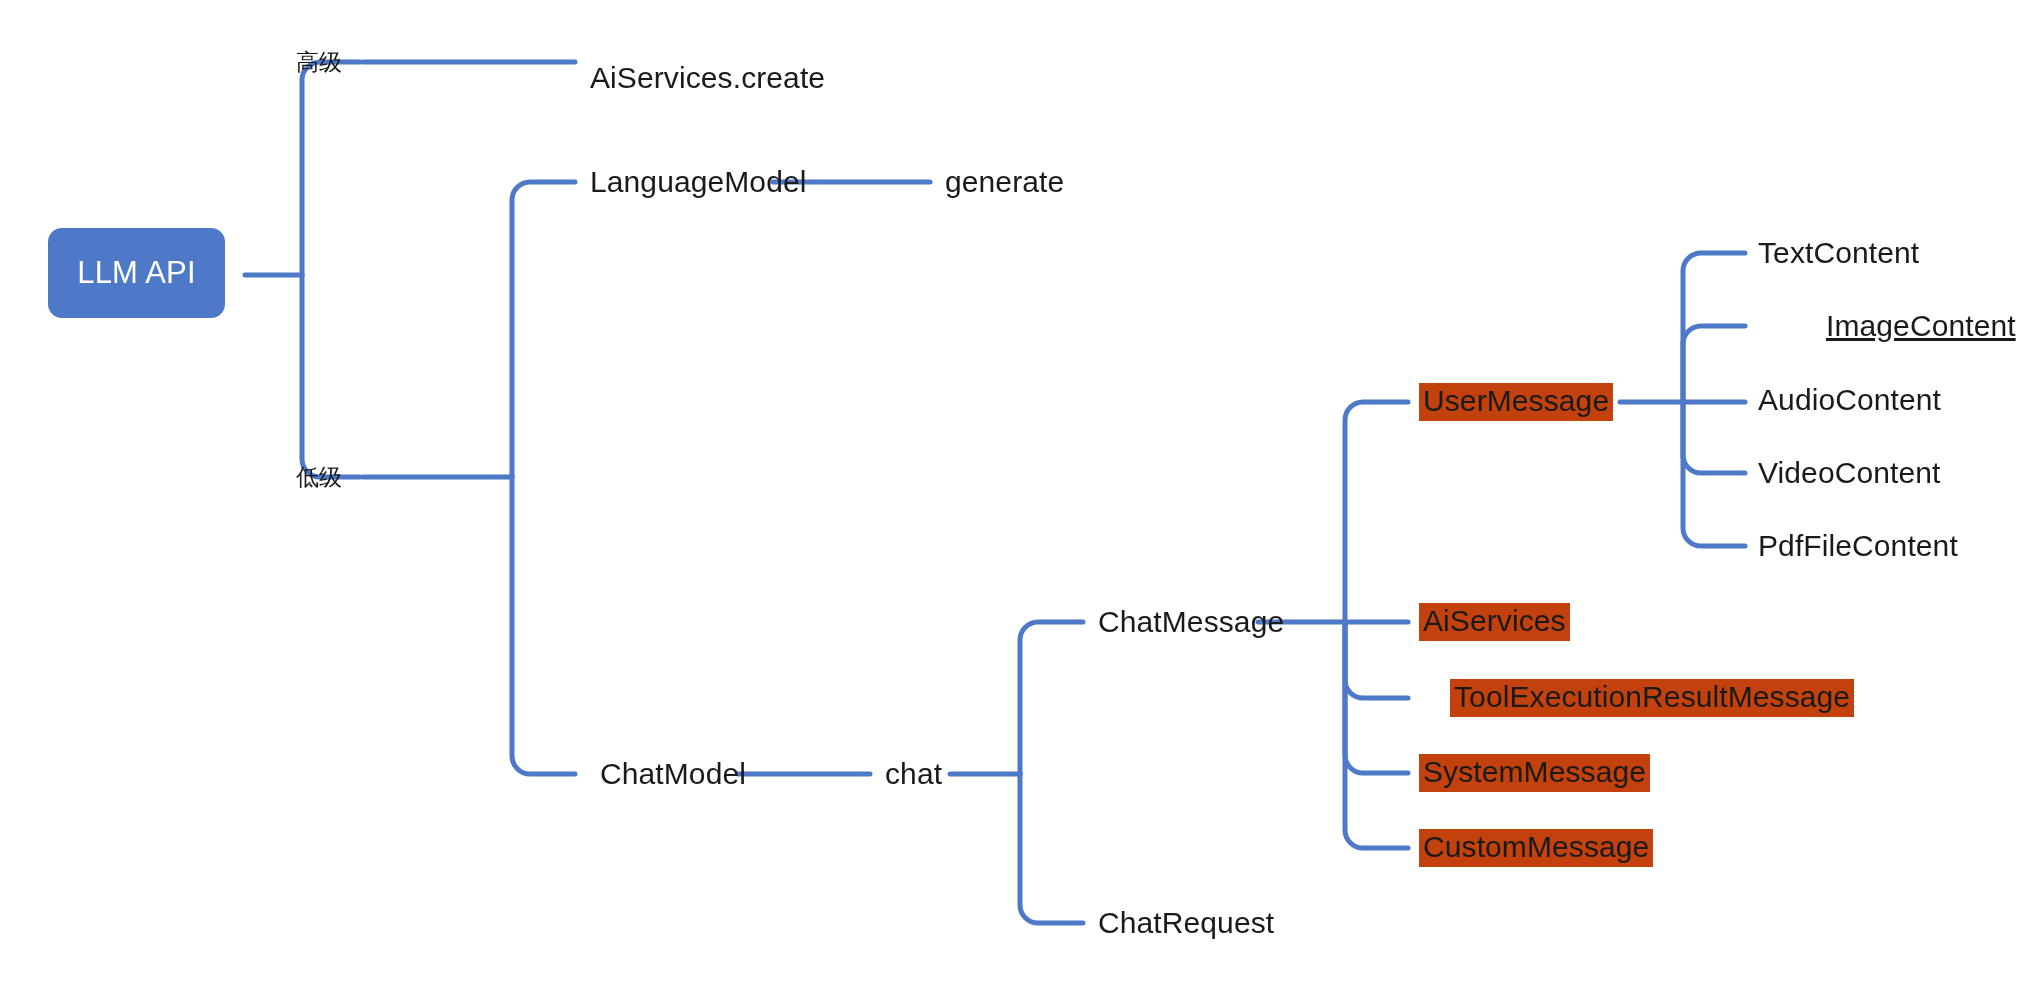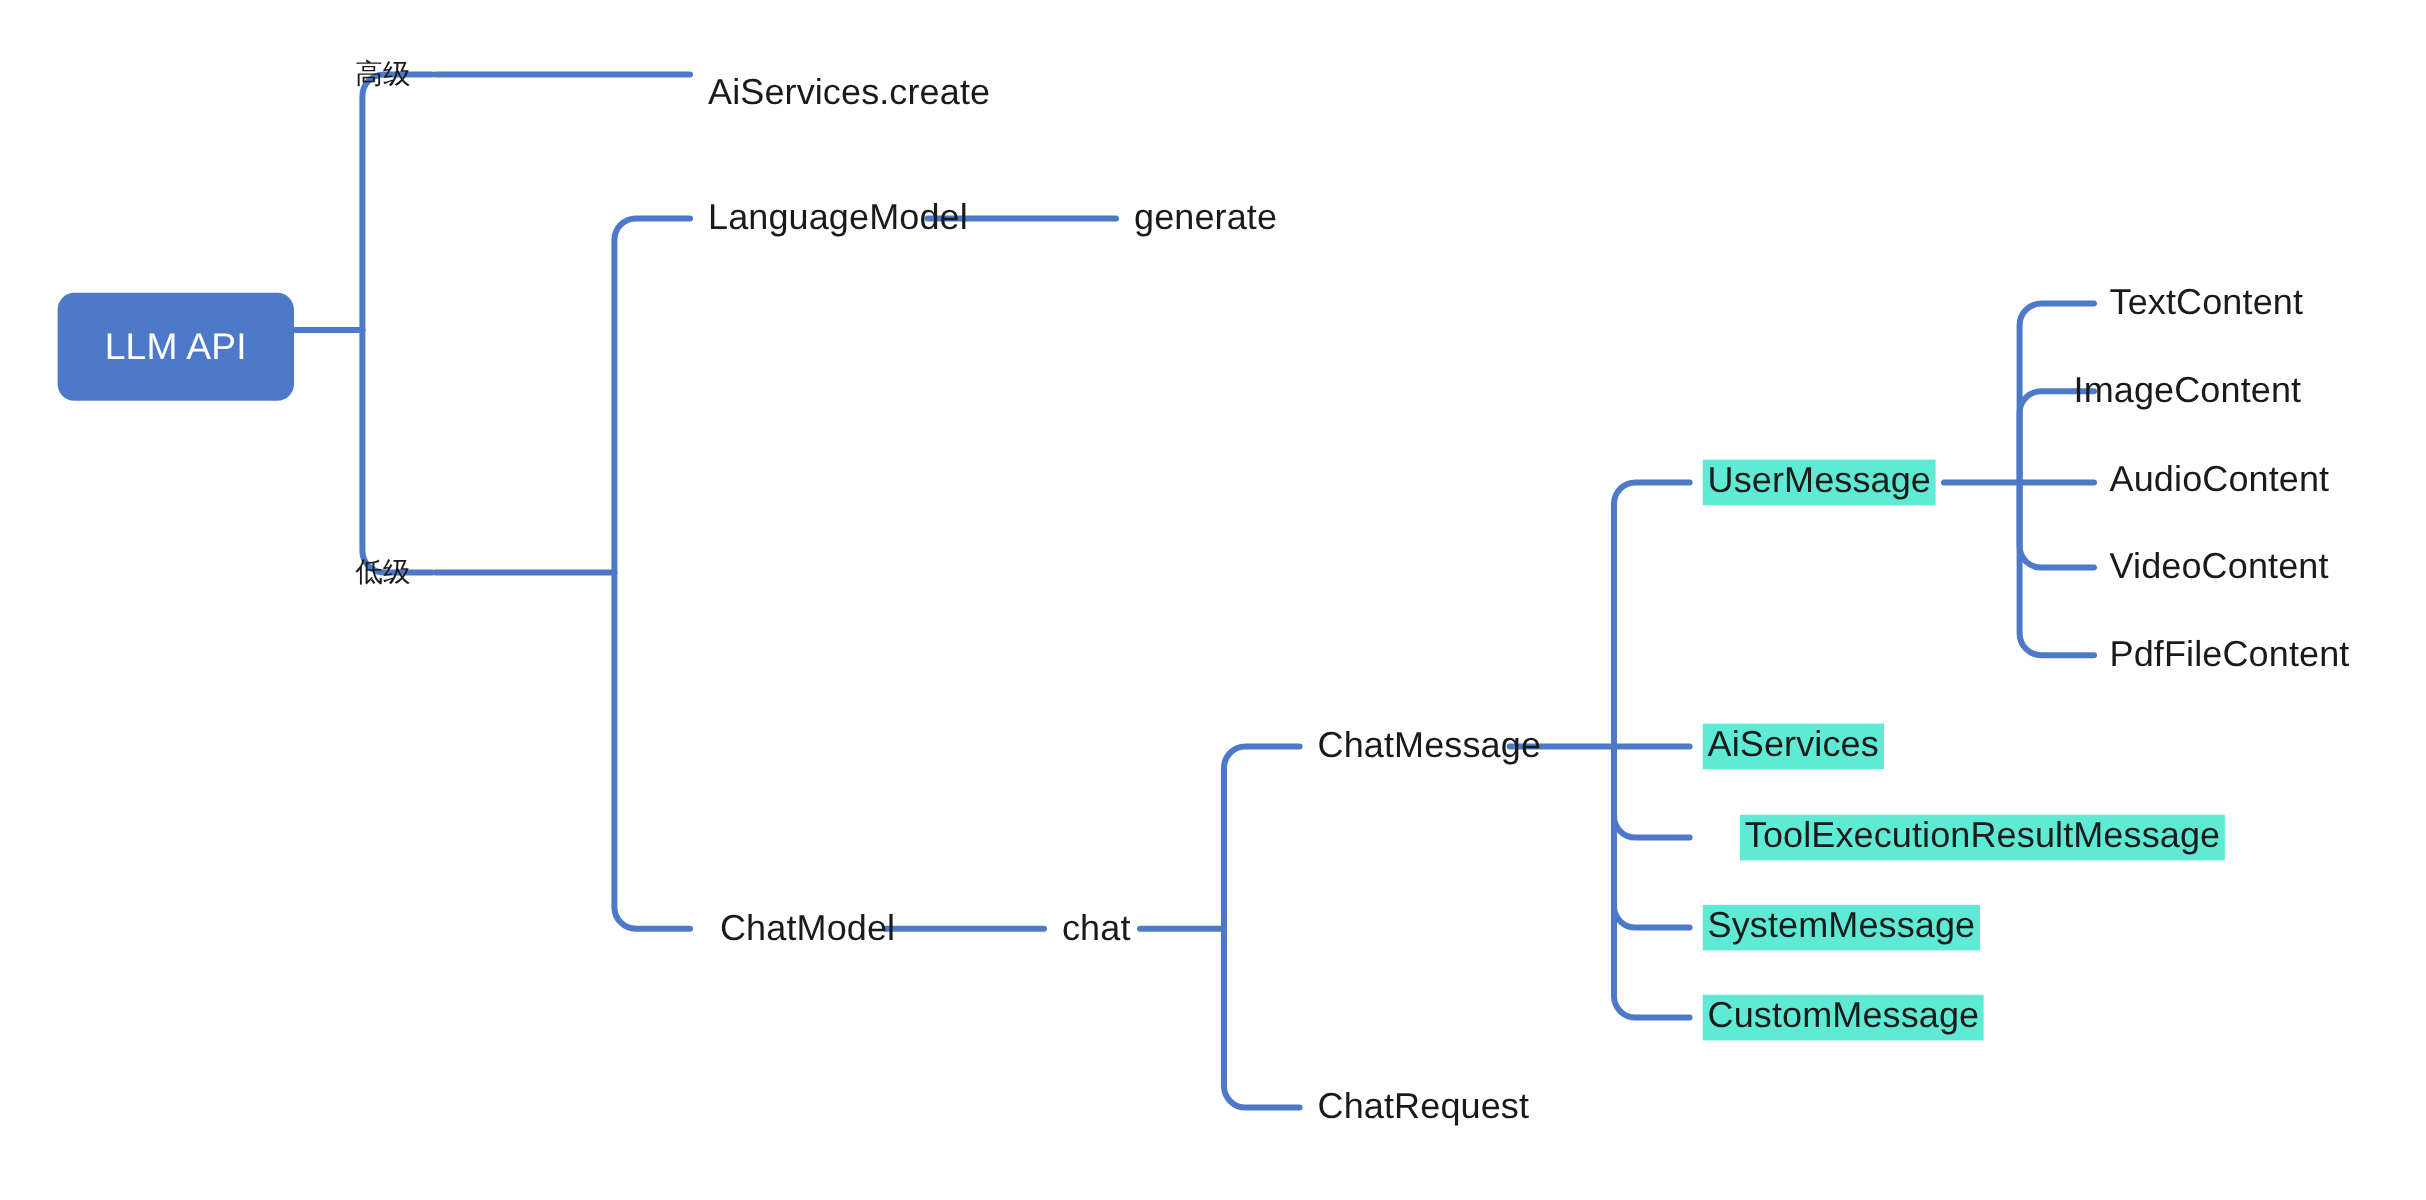--- a/index.html
+++ b/index.html
@@ -28,21 +28,21 @@
     position: absolute;
     white-space: nowrap;
     line-height: 1;
     color: #1a1a1a;
     font-size: 30px;
     font-weight: 400;
     transform: translateY(-50%);
     letter-spacing: 0.1px;
   }
   .node.hl {
-    background: #5eead4;
+    background: #c2410c;
     padding: 3px 4px 5px 4px;
     margin-left: -4px;
   }
   .node.cjk {
     font-size: 23px;
   }
   .root-box {
     position: absolute;
     background: #4e79c8;
     border-radius: 14px;
@@ -91,39 +91,39 @@
       <path d="M1620 402 H1683"></path>
       <path d="M1683 402 V271 a18 18 0 0 1 18 -18 H1745"></path>
       <path d="M1683 402 V344 a18 18 0 0 1 18 -18 H1745"></path>
       <path d="M1683 402 H1745"></path>
       <path d="M1683 402 V455 a18 18 0 0 0 18 18 H1745"></path>
       <path d="M1683 402 V528 a18 18 0 0 0 18 18 H1745"></path>
 
     </g>
   </svg>
 
-  <div class="root-box" id="root-node" style="left: 48px; top: 244px; width: 197px; height: 90px; background: rgb(78, 121, 200); color: rgb(255, 255, 255);">
+  <div class="root-box" id="root-node" style="left: 48px; top: 228px; width: 177px; height: 90px; background: rgb(78, 121, 200); color: rgb(255, 255, 255);">
     <span>LLM API</span>
   </div>
 
   <div id="labels">
       <div class="node cjk" style="left: 296px; top: 62px;">高级</div>
       <div class="node cjk" style="left: 296px; top: 477px;">低级</div>
       <div class="node" style="left: 590px; top: 78px;">AiServices.create</div>
       <div class="node" style="left: 590px; top: 182px;">LanguageModel</div>
       <div class="node" style="left: 945px; top: 182px;">generate</div>
       <div class="node" style="left: 590px; top: 774px; margin-left: 10px;">ChatModel</div>
       <div class="node" style="left: 885px; top: 774px;">chat</div>
       <div class="node" style="left: 1098px; top: 622px;">ChatMessage</div>
       <div class="node" style="left: 1098px; top: 923px;">ChatRequest</div>
       <div class="node hl" style="left: 1423px; top: 402px;">UserMessage</div>
       <div class="node hl" style="left: 1423px; top: 622px;">AiServices</div>
       <div class="node hl" style="left: 1454px; top: 698px;">ToolExecutionResultMessage</div>
       <div class="node hl" style="left: 1423px; top: 773px;">SystemMessage</div>
       <div class="node hl" style="left: 1423px; top: 848px;">CustomMessage</div>
       <div class="node" style="left: 1758px; top: 253px;">TextContent</div>
-      <div class="node" style="left: 1728px; top: 326px;">ImageContent</div>
+      <div class="node" style="left: 1826px; top: 326px; text-decoration: underline;">ImageContent</div>
       <div class="node" style="left: 1758px; top: 400px;">AudioContent</div>
       <div class="node" style="left: 1758px; top: 473px;">VideoContent</div>
       <div class="node" style="left: 1758px; top: 546px;">PdfFileContent</div>
     </div>
 
 </div>
 
 </body></html>

